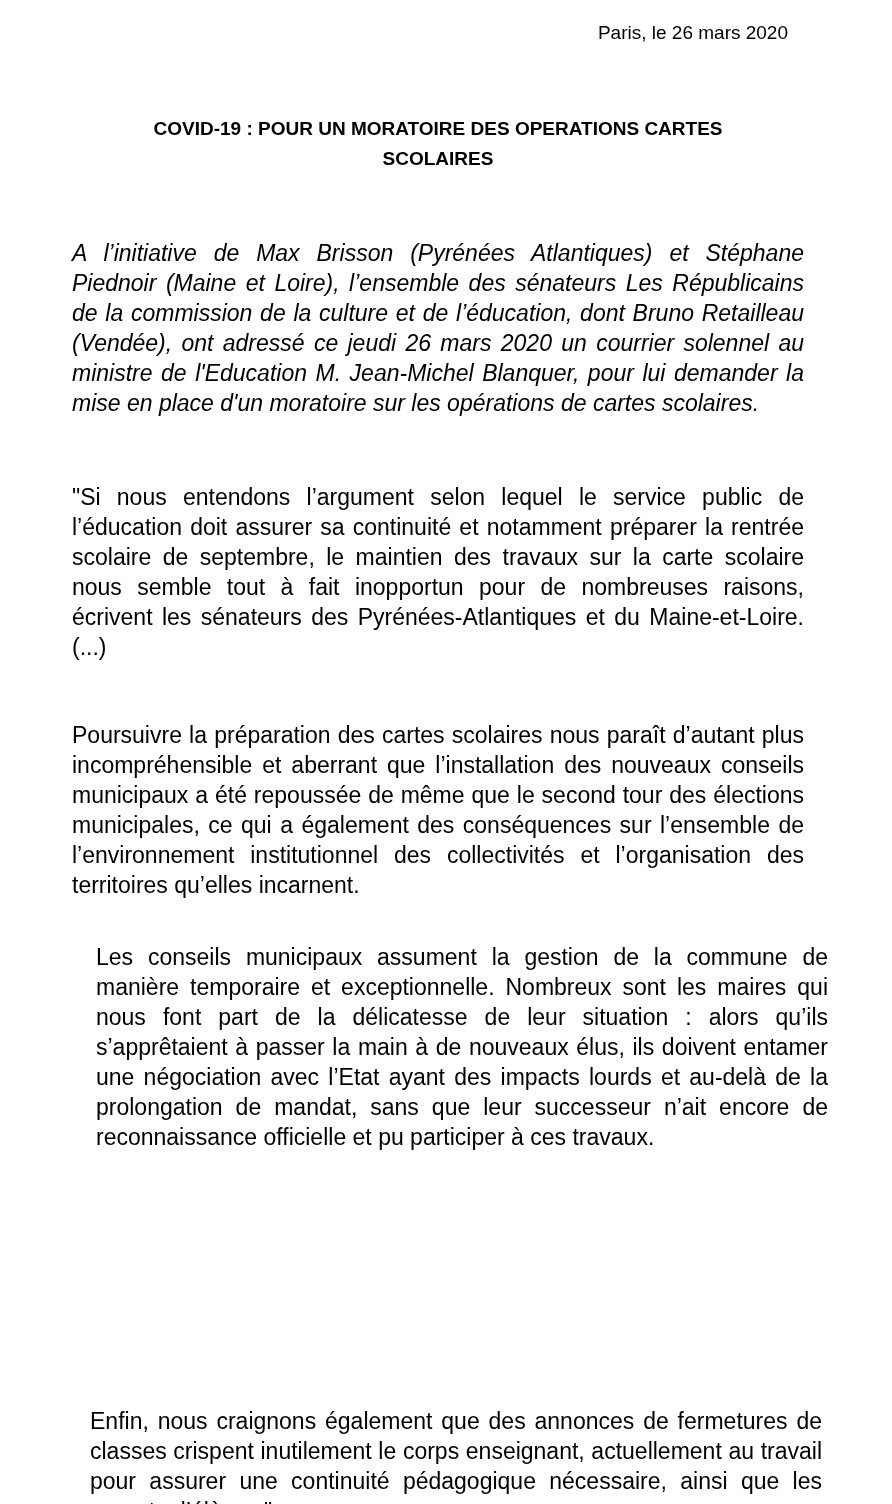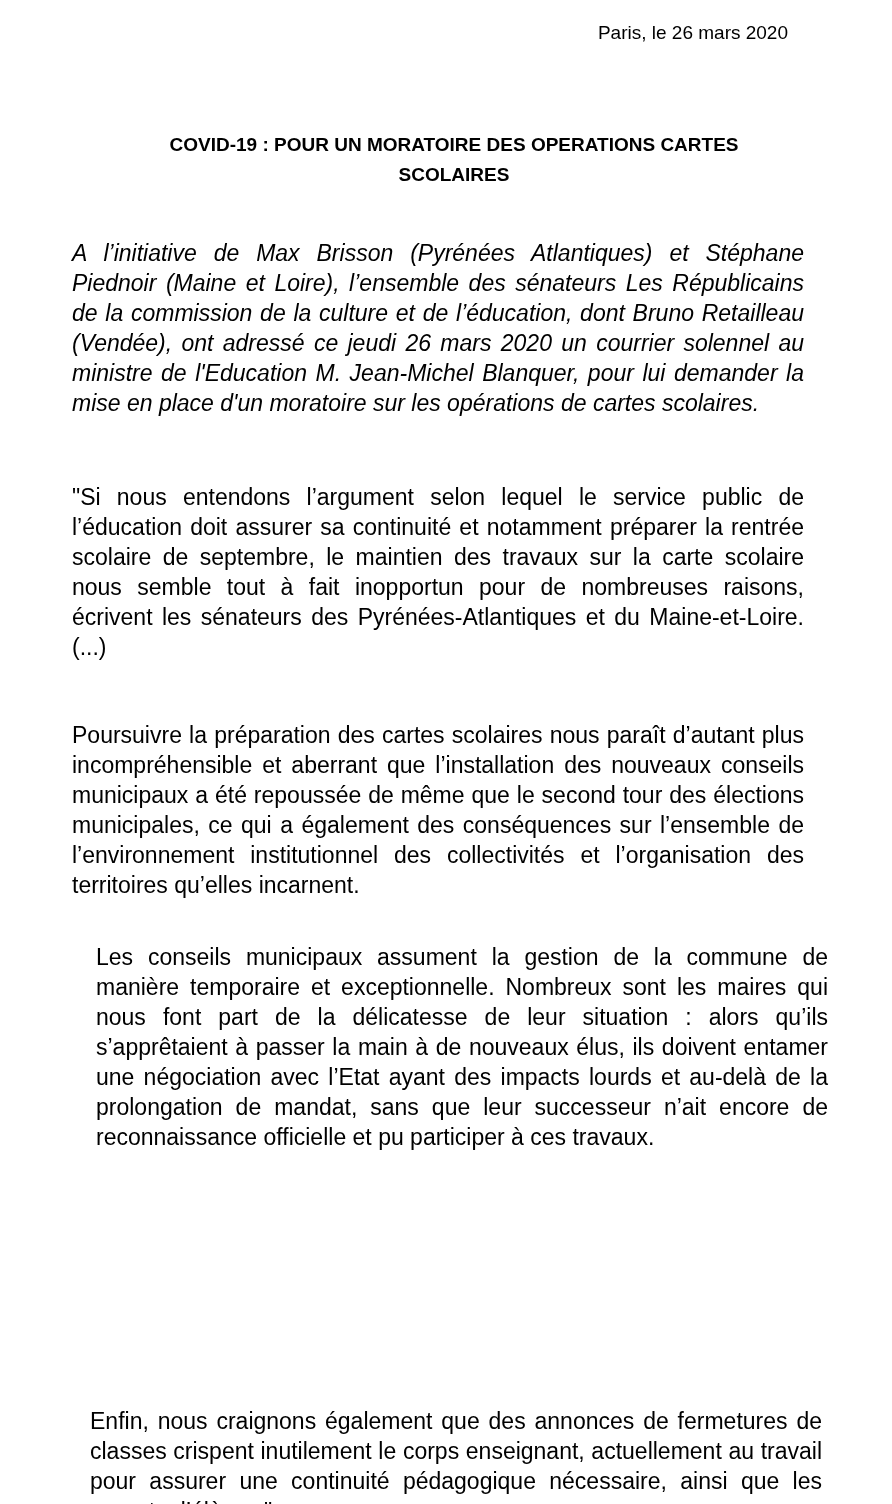--- a/index.html
+++ b/index.html
@@ -22,21 +22,21 @@
     }
     .title {
       position: absolute;
       top: 114px;
       left: 72px;
       width: 732px;
       text-align: center;
       font-weight: bold;
       font-size: 19px;
       line-height: 30px;
-      margin: 16px;
+      margin: 0;
     }
     .para {
       position: absolute;
       left: 72px;
       width: 732px;
       font-size: 23px;
       line-height: 30px;
       text-align: justify;
       margin: 0;
     }

